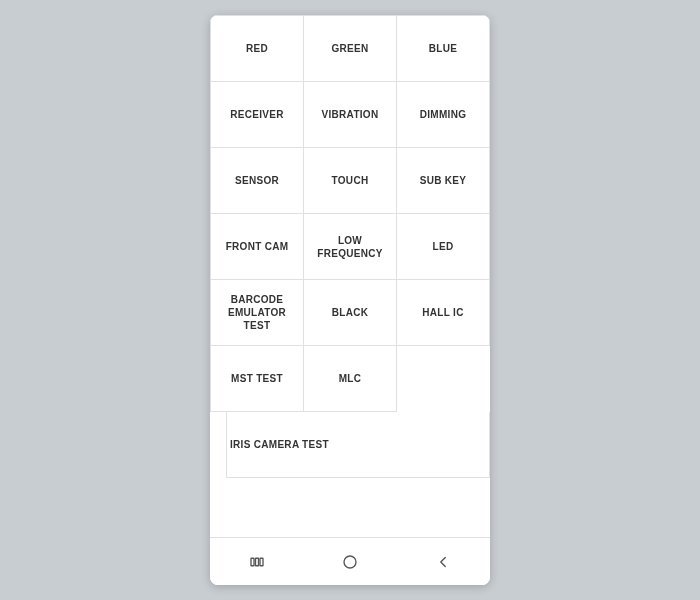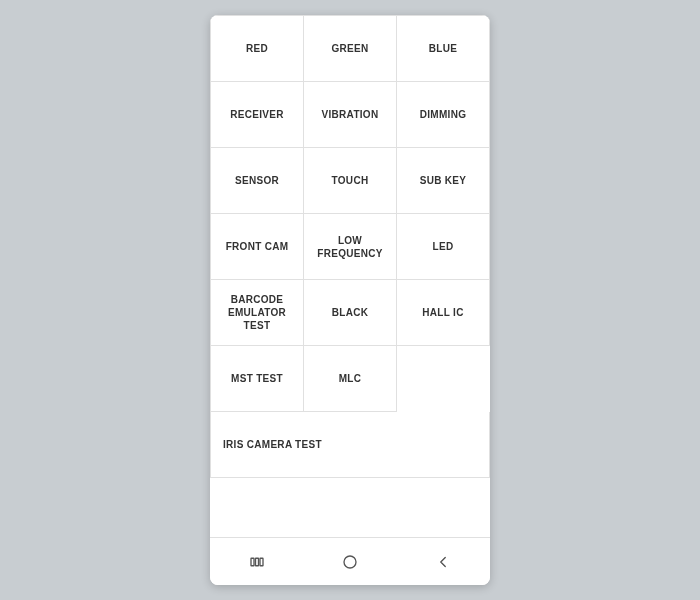--- a/index.html
+++ b/index.html
@@ -63,21 +63,22 @@
       line-height: 1.3;
     }
 
     .bottom-row {
       border-left: 1px solid #e0e0e0;
       border-bottom: 1px solid #e0e0e0;
       border-right: 1px solid #e0e0e0;
       display: flex;
       align-items: center;
       height: 66px;
-      padding: 8px 12px;
+      padding: 8px 3px;
+      margin-left: 16px;
     }
 
     .bottom-row span {
       font-size: 10px;
       font-weight: 600;
       color: #333333;
       letter-spacing: 0.3px;
       text-transform: uppercase;
     }
 

